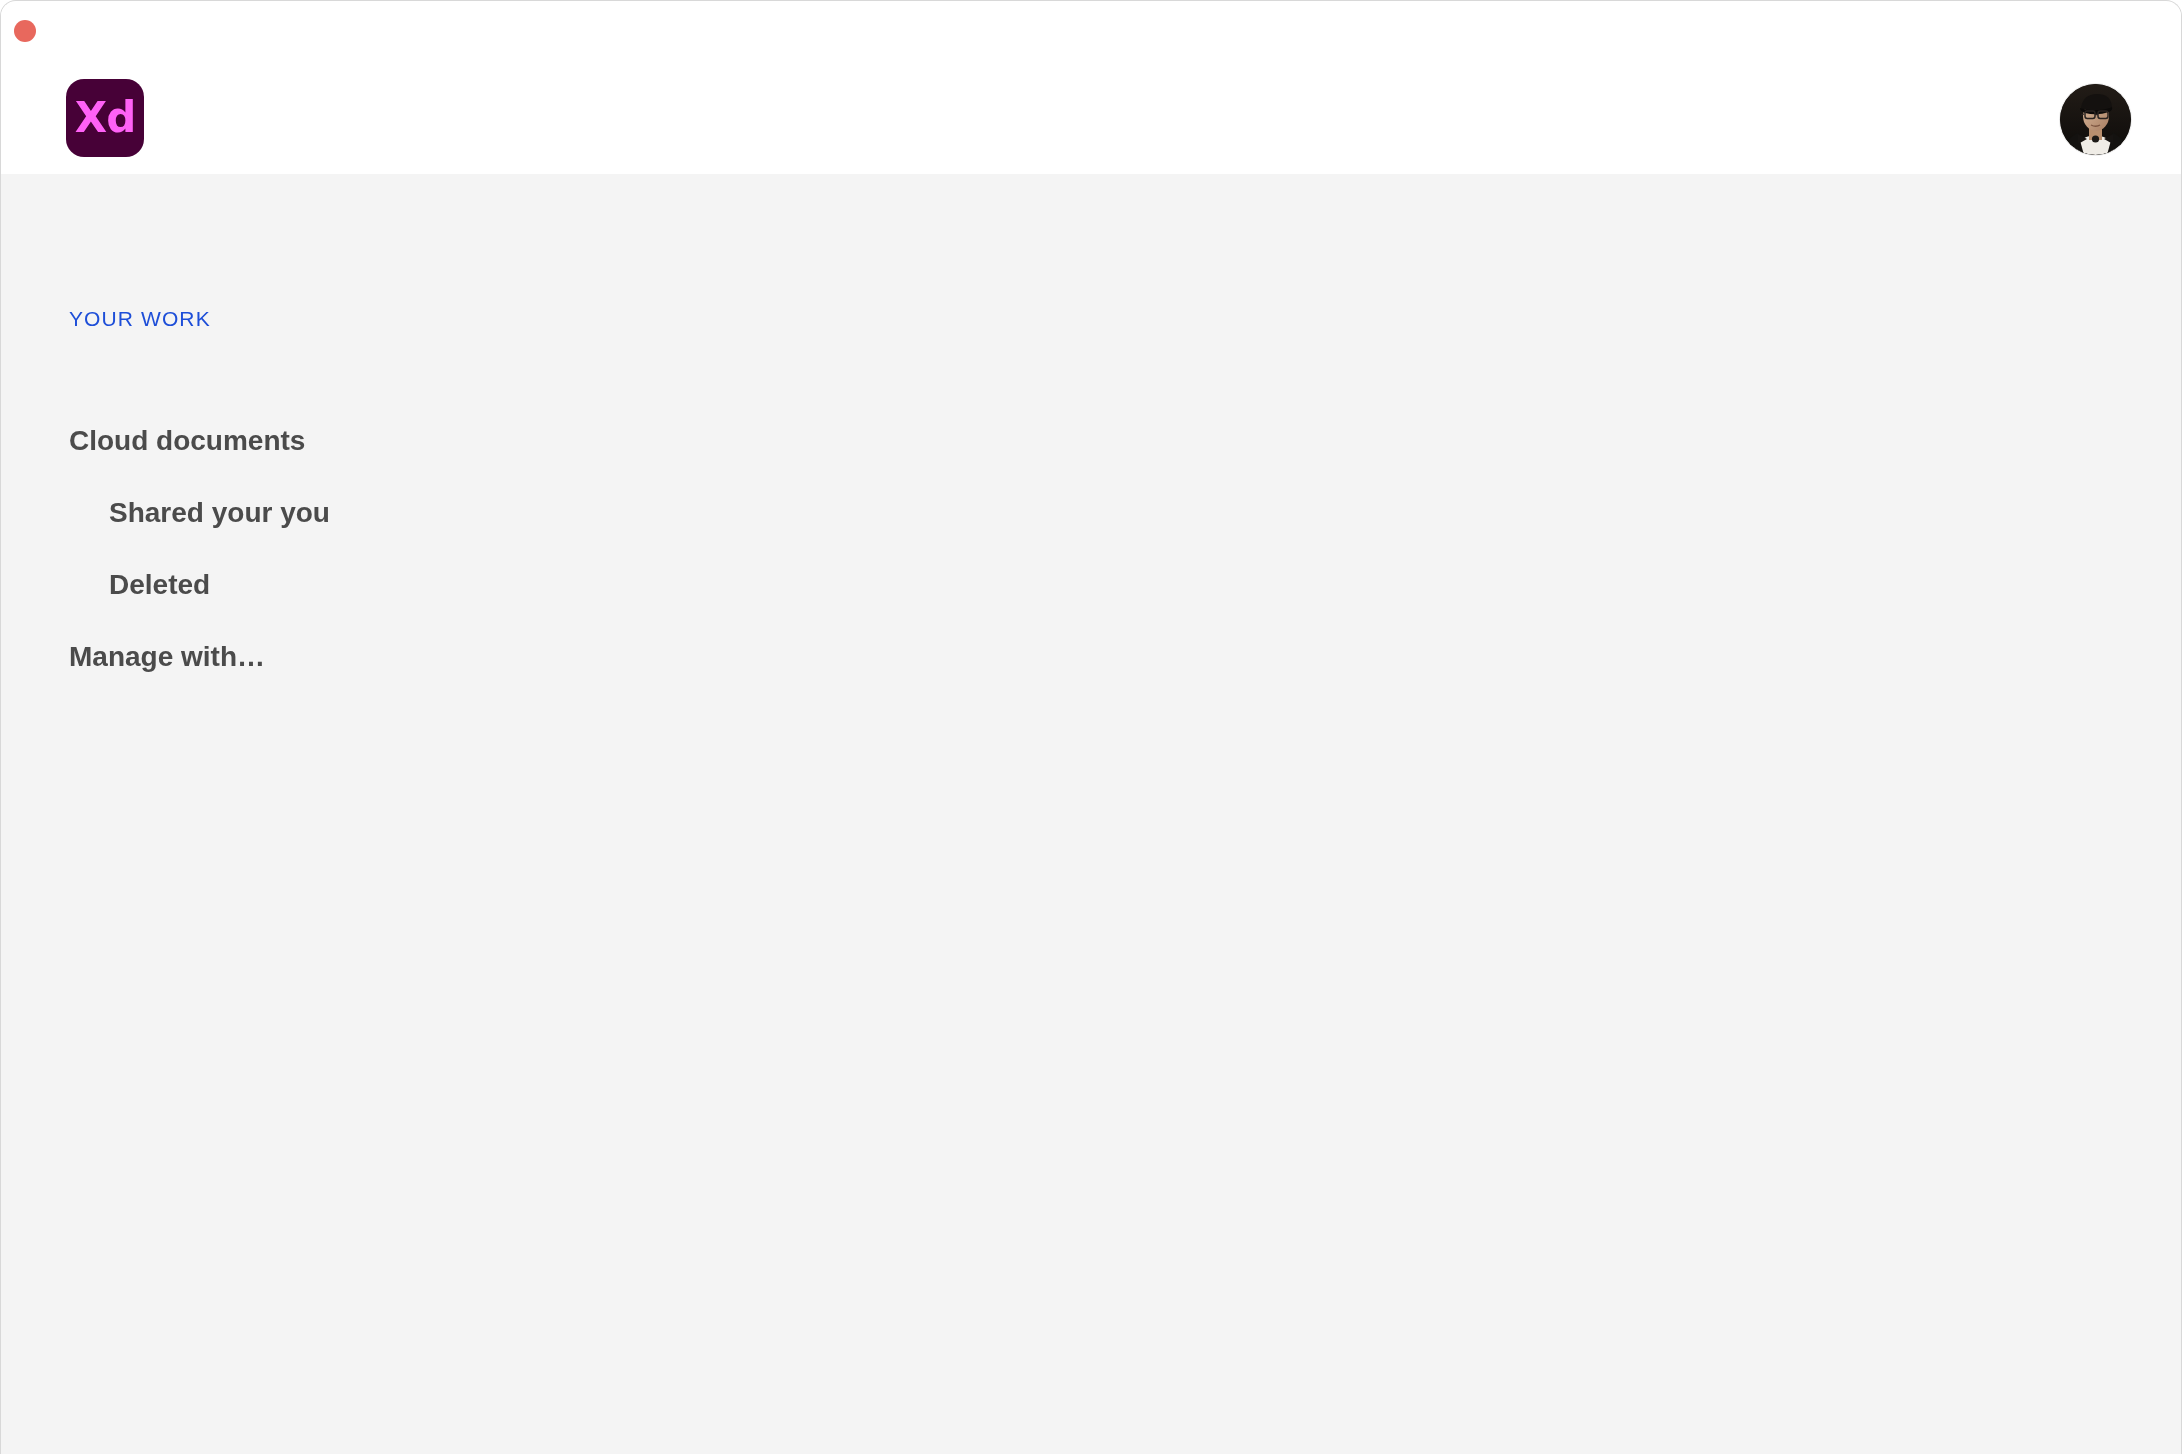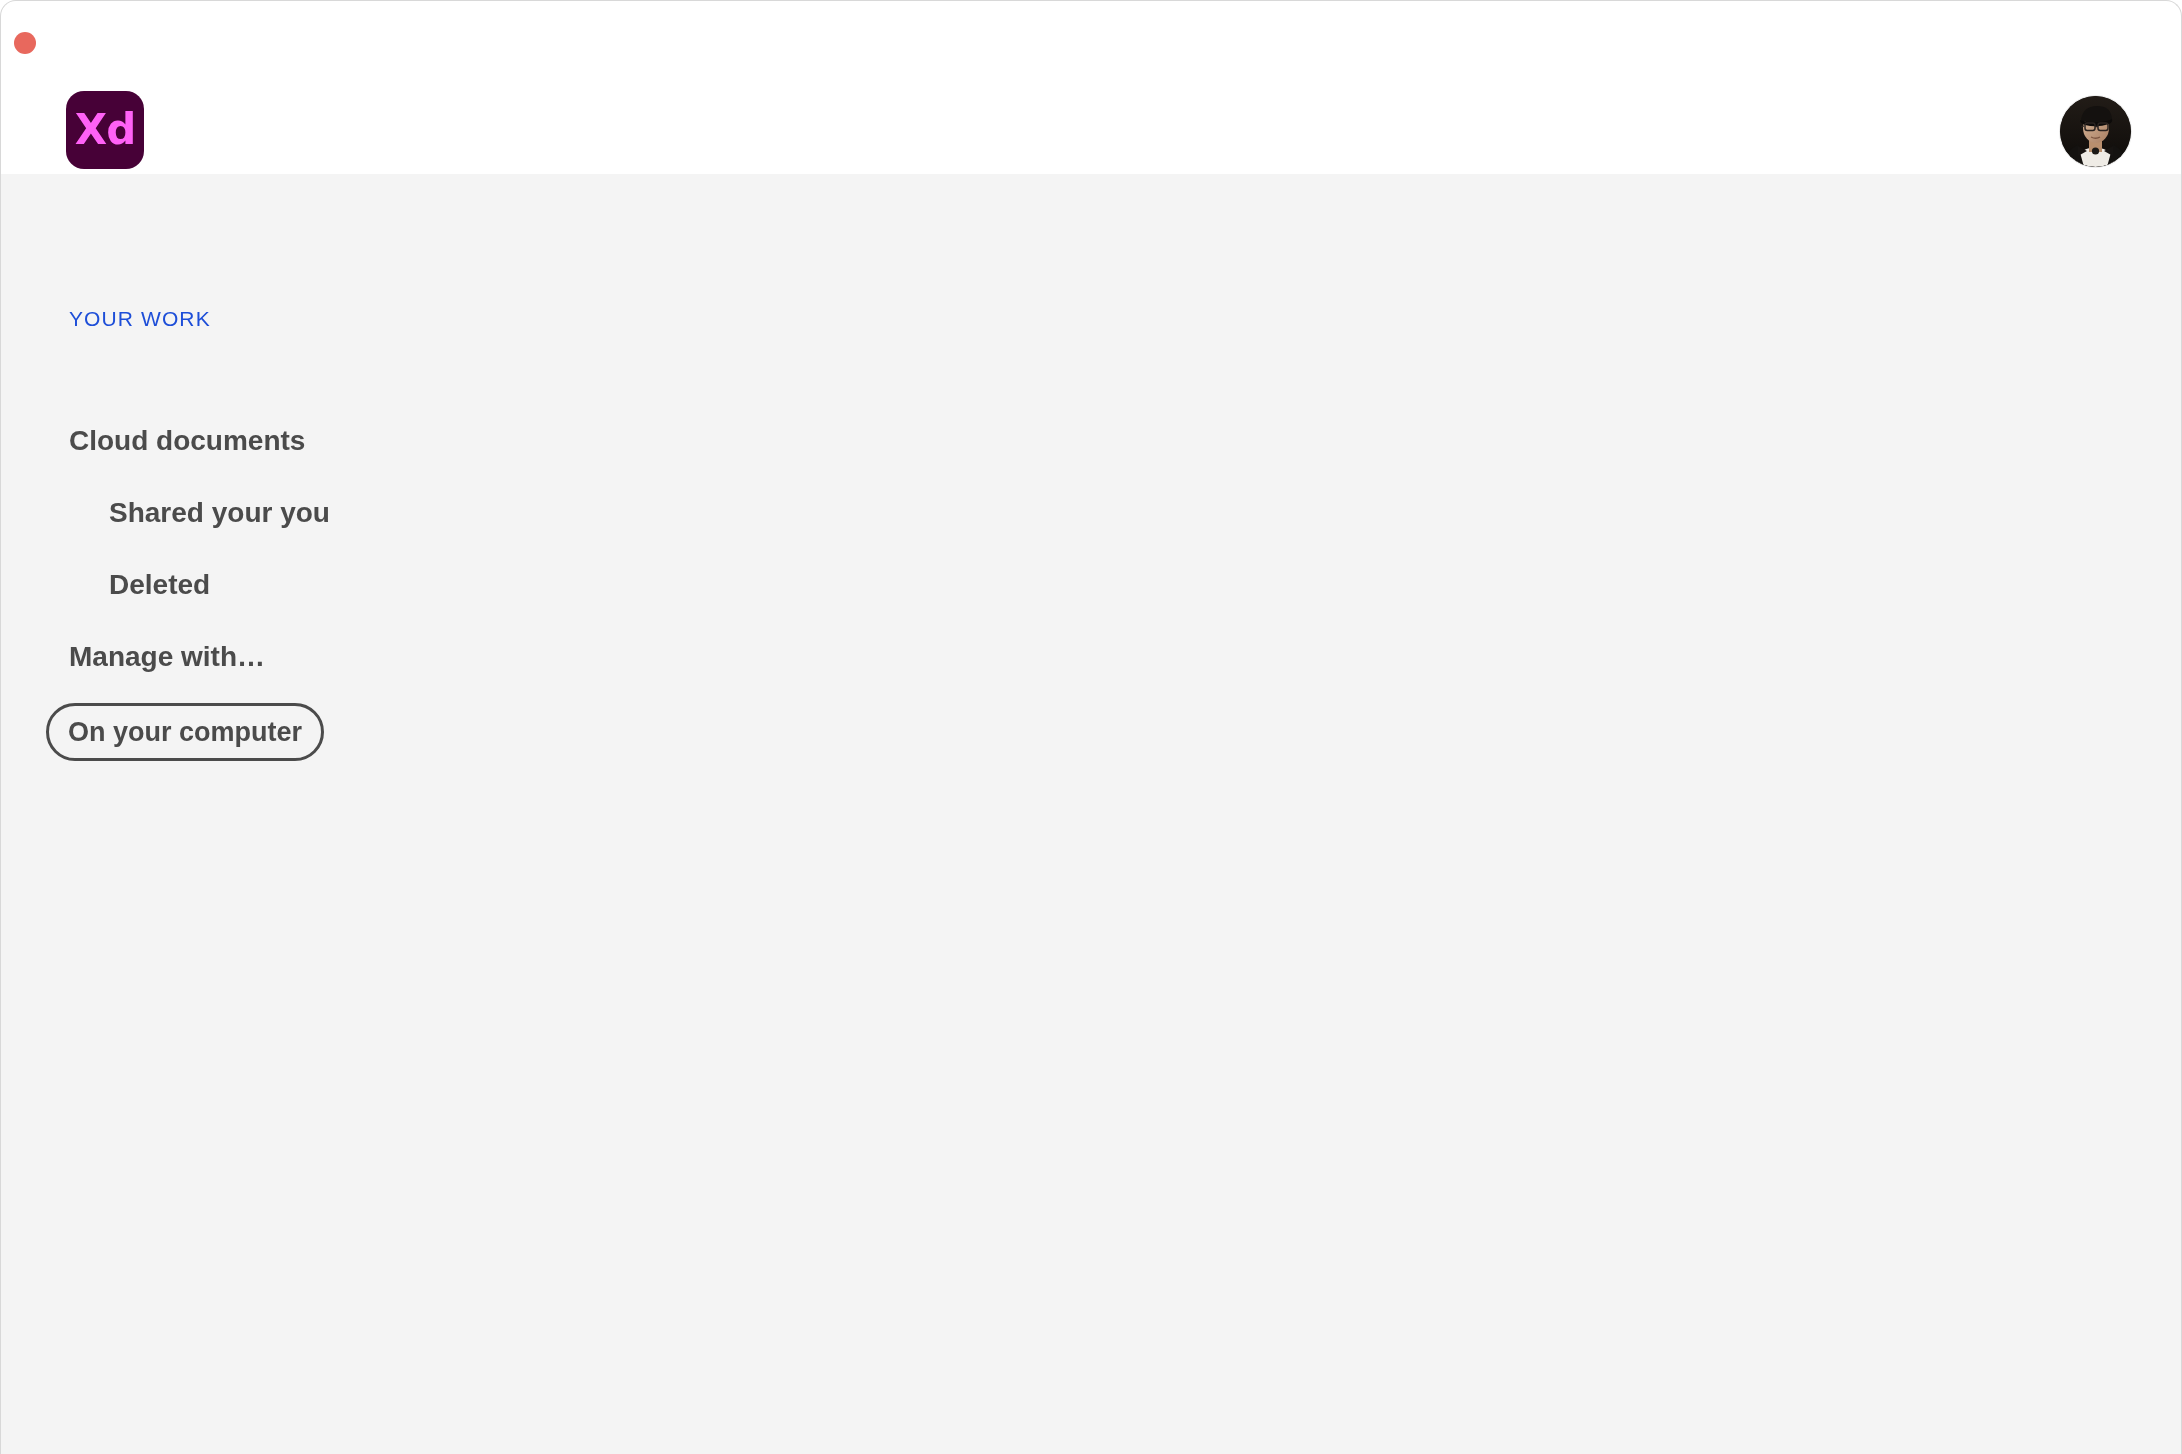--- a/index.html
+++ b/index.html
@@ -23,21 +23,21 @@
     overflow: hidden;
     box-sizing: border-box;
     border: 1px solid #d8d8d8;
     border-bottom: none;
   }
 
   
   #title-bar {
     position: absolute;
     left: 0;
-    top: 16px;
+    top: 4px;
     width: 2182px;
     height: 201px;
     background: #ffffff;
     border-bottom: 1px solid #e6e6e6;
     box-sizing: border-box;
   }
 
   #close-button {
     position: absolute;
     left: 13px;
@@ -274,22 +274,19 @@
       </div>
 
       <div class="nav-row" id="nav-deleted">
         <span class="nav-label">Deleted</span>
       </div>
 
       <div class="nav-row" id="nav-manage-links">
         <span class="nav-label">Manage with…</span>
       </div>
 
-      <div id="on-your-computer-button">
-        <span class="btn-label">On your computer</span>
-      </div>
 
     </nav>
 
     <div id="content-area"></div>
 
   </div>
 </div>
 
 </body></html>

